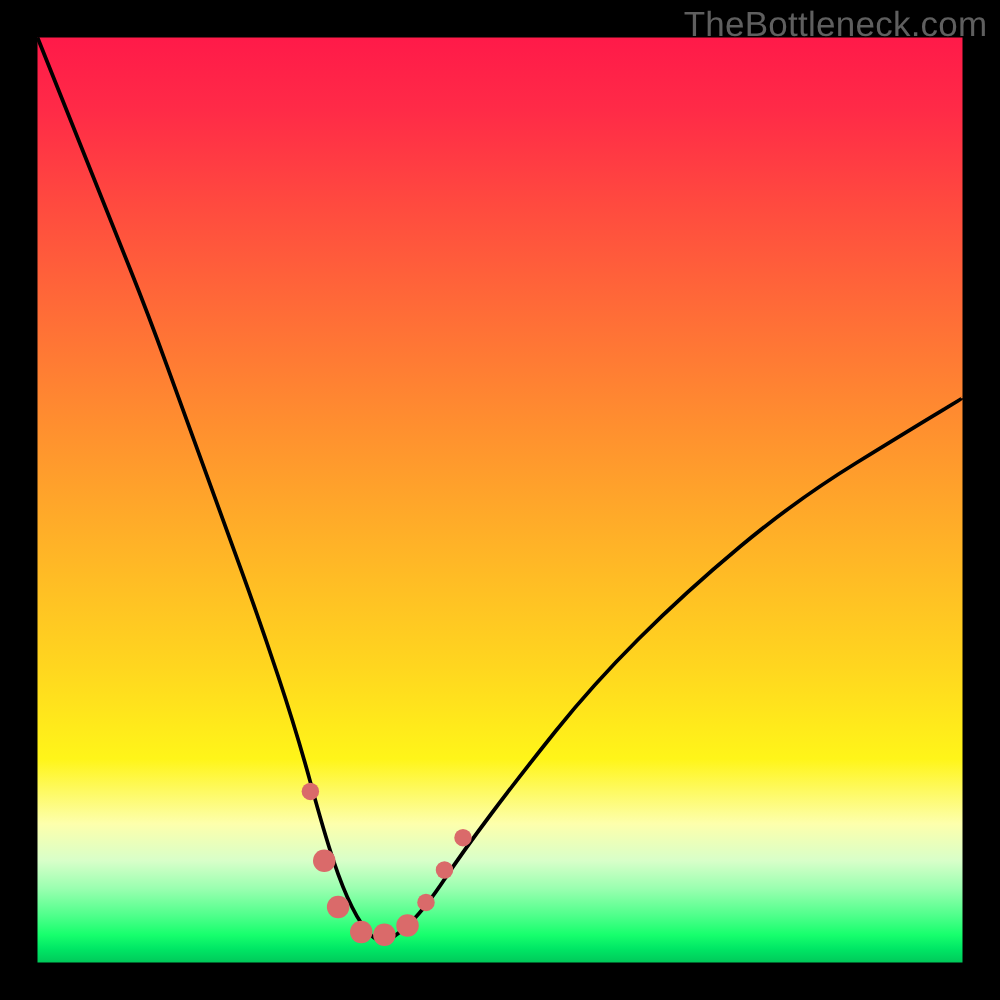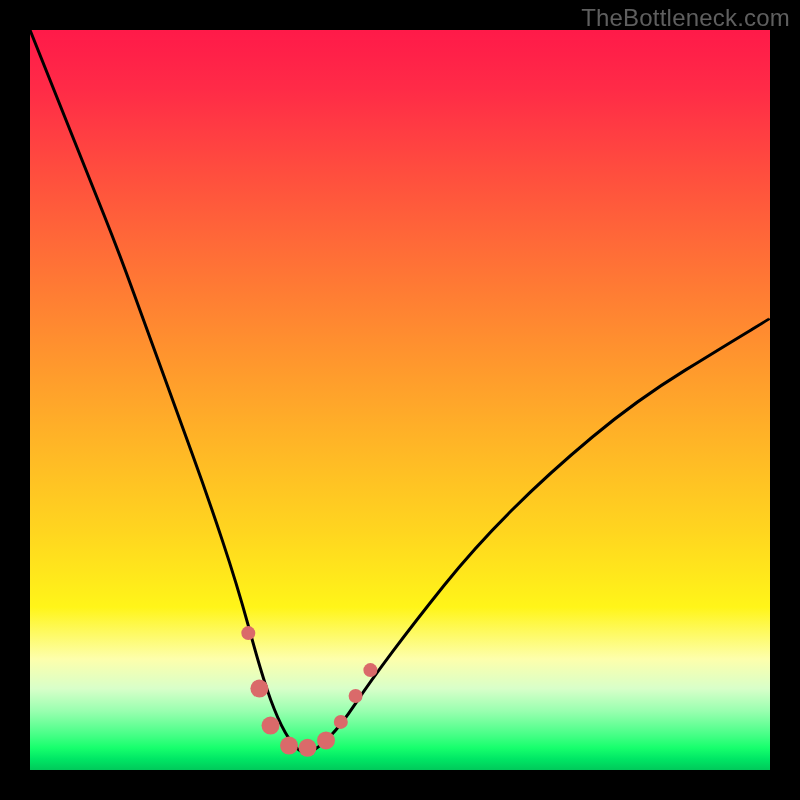--- a/index.html
+++ b/index.html
@@ -29,21 +29,21 @@
       #4dff8a 95%,
       #17ff6d 97%,
       #00e765 98.5%,
       #00c95a 100%
     );
   }
   .watermark {
     position: absolute;
     top: 4px; right: 10px;
     font-family: Arial, Helvetica, sans-serif;
-    font-size: 24px;
+    font-size: 28px;
     font-weight: 500;
     color: #5f5f5f;
     letter-spacing: 0.2px;
   }
   svg.curve {
     position: absolute;
     left: 0; top: 0;
     width: 740px; height: 740px;
     overflow: visible;
   }

